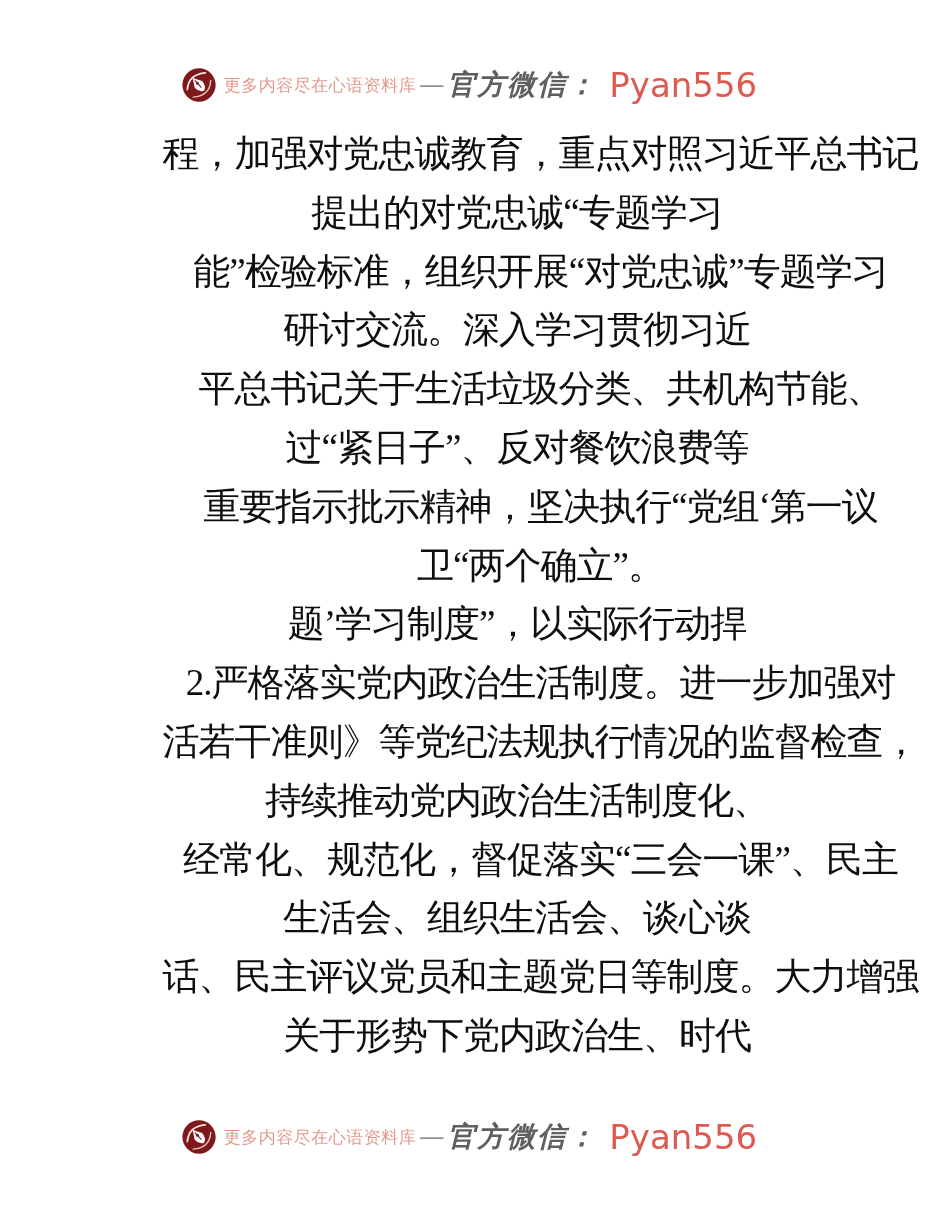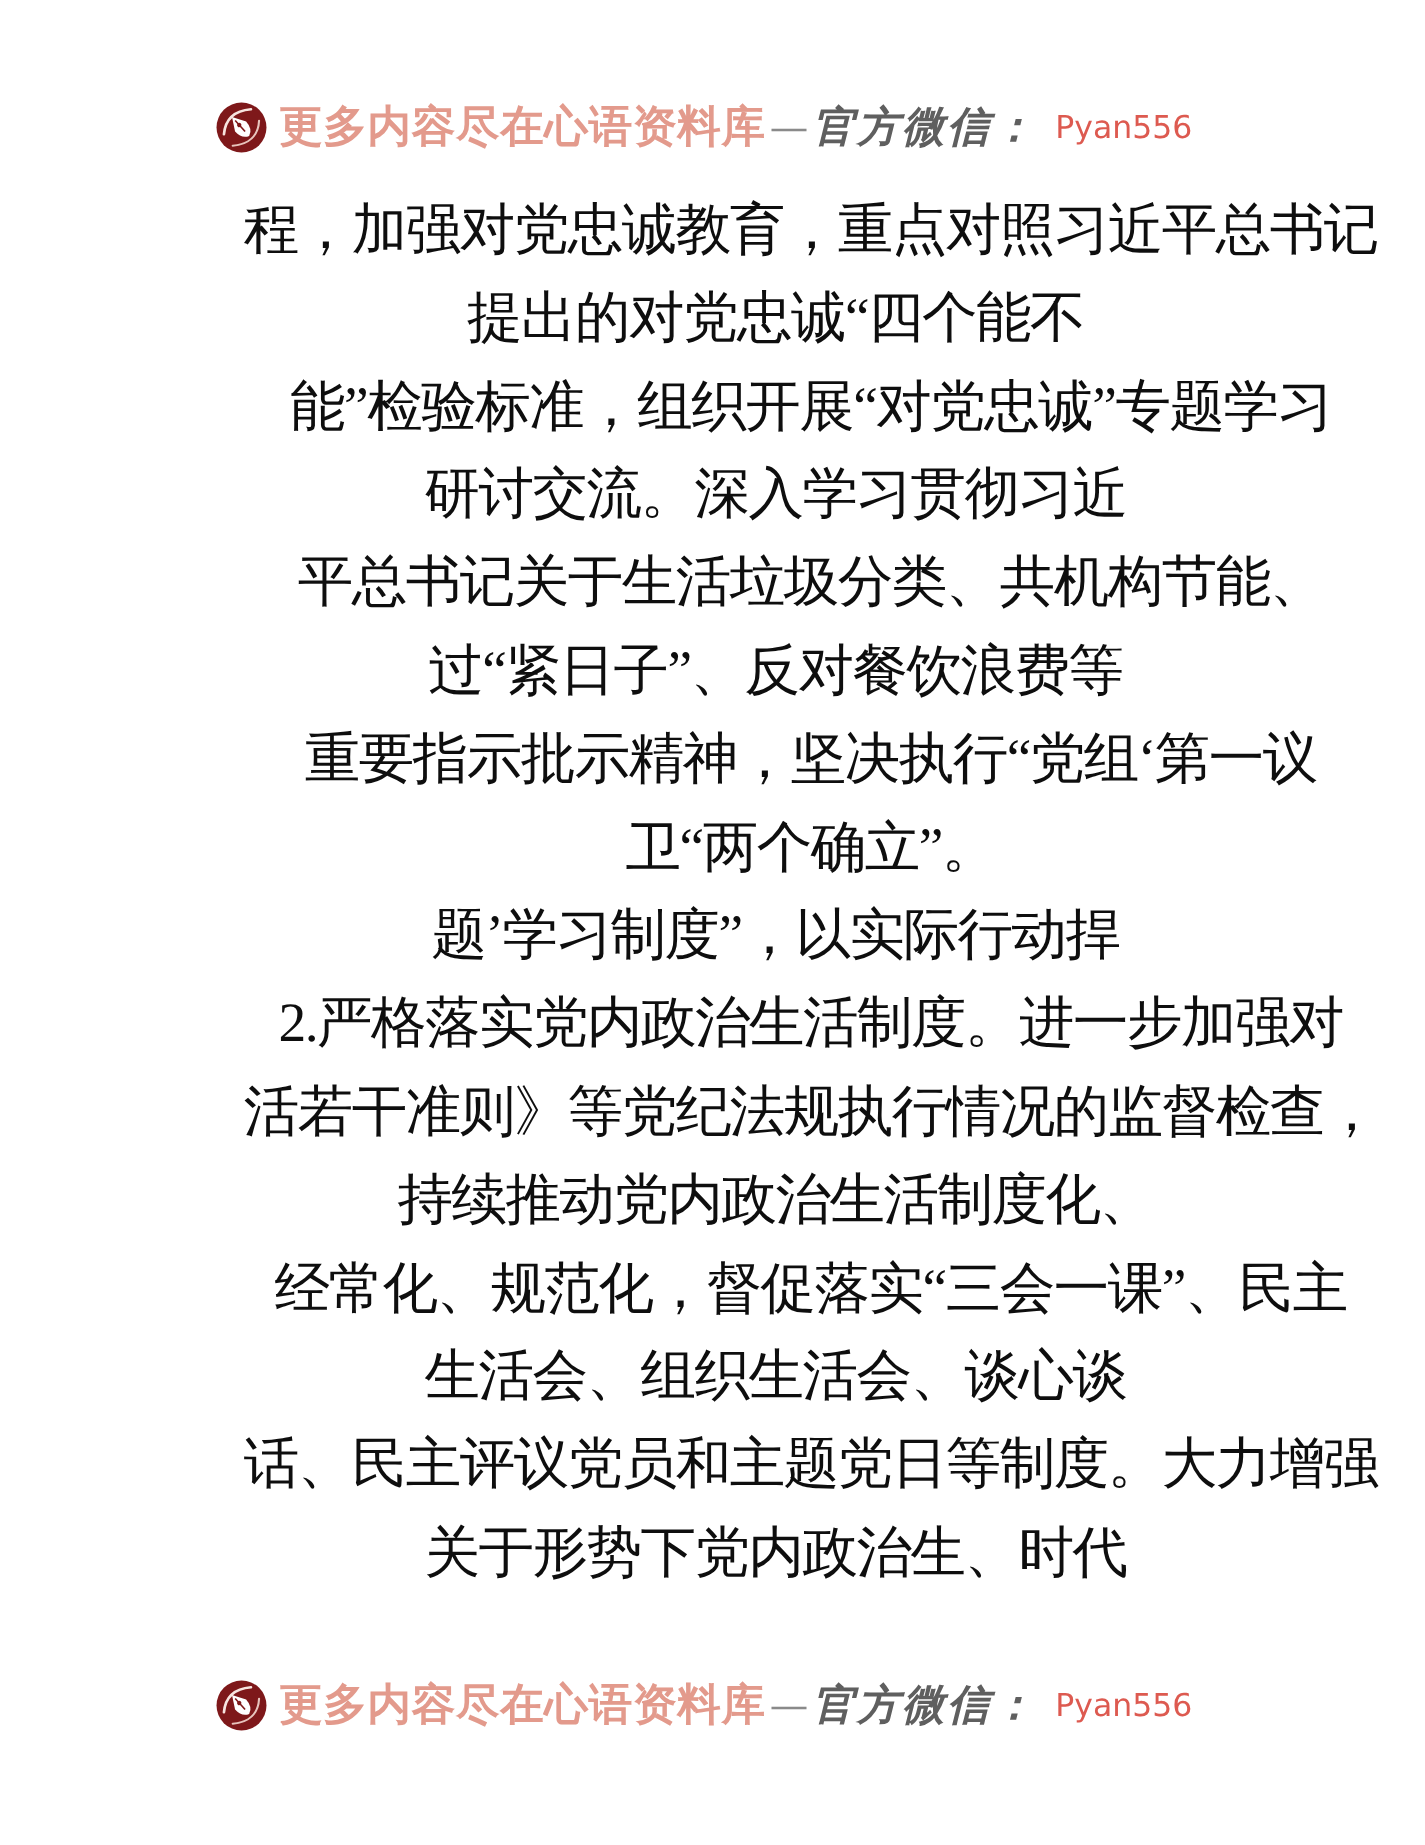--- a/index.html
+++ b/index.html
@@ -28,36 +28,36 @@
     display:flex;align-items:center;justify-content:center;
     gap:7px;transform:translateX(-6px);
     white-space:nowrap;
   }
   .watermark-top{top:62px;}
   .watermark-bottom{top:1114px;}
   .logo{display:block;width:36px;height:36px;flex:0 0 auto;}
   .logo svg{width:36px;height:36px;display:block;}
   .wm-site{
     color:var(--watermark_site);
-    font-size:29px;letter-spacing:0.5px;
-    font-weight:bold;
+    font-size:17px;letter-spacing:0.5px;
+    font-weight:normal;
   }
   .wm-dash{
     color:var(--watermark_dash);
     font-size:23px;margin:0 -3px;font-weight:bold;
   }
   .wm-wechat{
     color:var(--watermark_wechat);
     font-size:28px;font-style:italic;font-weight:bold;
     letter-spacing:2px;
   }
   .wm-id{
     color:var(--watermark_id);
     font-family:"DejaVu Sans","Liberation Sans",sans-serif;
-    font-size:21px;margin-left:5px;
+    font-size:34px;margin-left:5px;
   }
   
   .doc-body{
     position:absolute;top:125px;left:84px;right:0;
     font-size:37px;line-height:58.8px;
     color:var(--body_text);
     letter-spacing:-1px;
     text-align:center;
   }
   .line{white-space:nowrap;height:58.8px;}
@@ -82,21 +82,21 @@
       </svg>
     </span>
     <span class="wm-site">更多内容尽在心语资料库</span>
     <span class="wm-dash">—</span>
     <span class="wm-wechat">官方微信：</span>
     <span class="wm-id">Pyan556</span>
   </div>
 
   <div class="doc-body" id="doc-body">
       <div class="line indent">程，加强对党忠诚教育，重点对照习近平总书记</div>
-      <div class="line">提出的对党忠诚“四个能不</div>
+      <div class="line">提出的对党忠诚“专题学习</div>
       <div class="line indent">能”检验标准，组织开展“对党忠诚”专题学习</div>
       <div class="line">研讨交流。深入学习贯彻习近</div>
       <div class="line indent">平总书记关于生活垃圾分类、共机构节能、</div>
       <div class="line">过“紧日子”、反对餐饮浪费等</div>
       <div class="line indent">重要指示批示精神，坚决执行“党组‘第一议</div>
       <div class="line indent">卫“两个确立”。</div>
       <div class="line">题’学习制度”，以实际行动捍</div>
       <div class="line indent">2.严格落实党内政治生活制度。进一步加强对</div>
       <div class="line indent">活若干准则》等党纪法规执行情况的监督检查，</div>
       <div class="line">持续推动党内政治生活制度化、</div>

